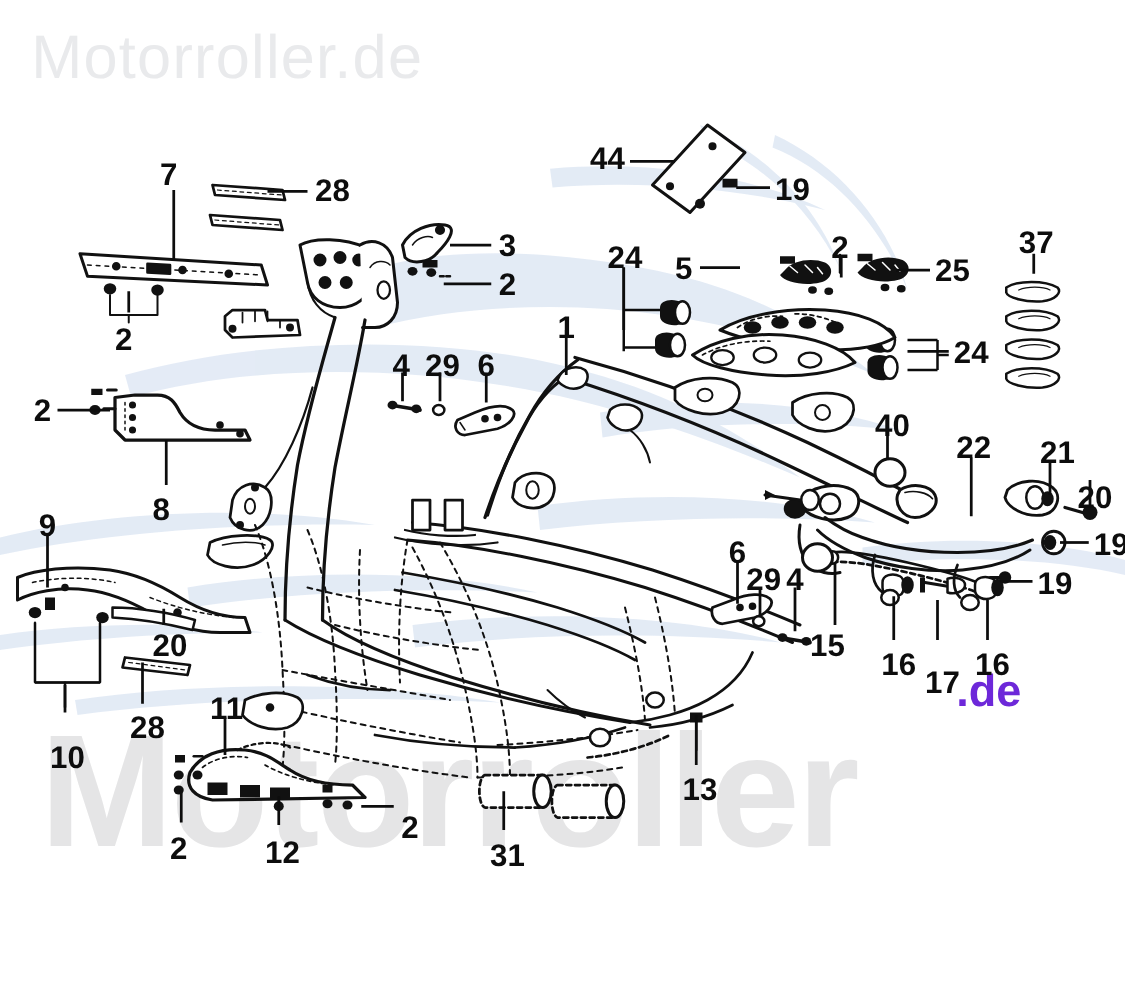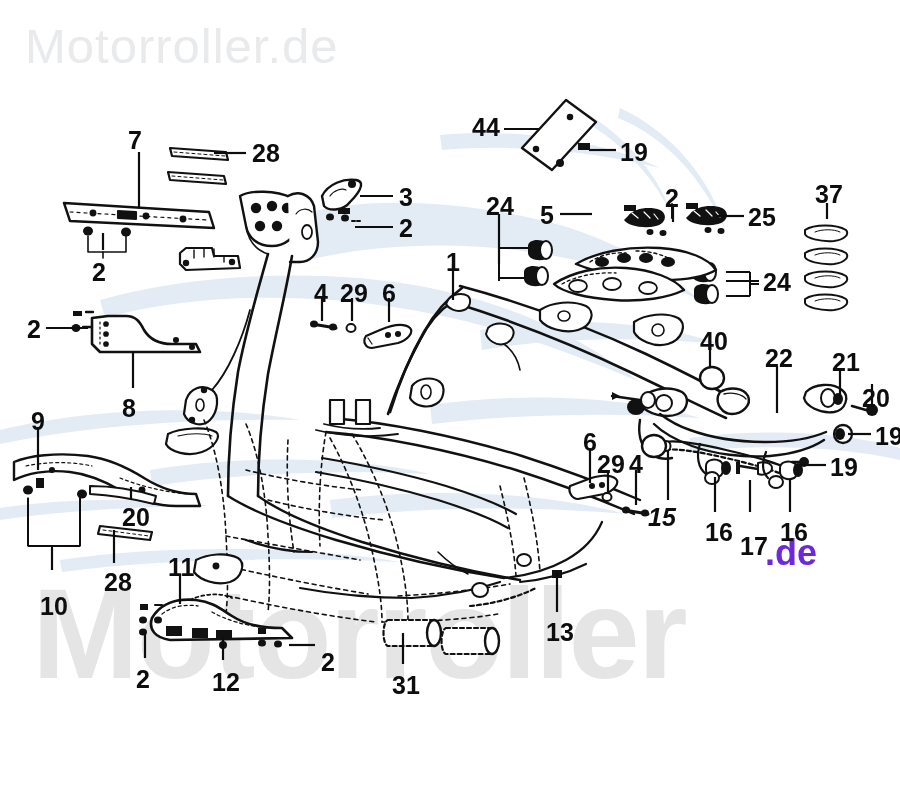--- a/index.html
+++ b/index.html
@@ -546,21 +546,21 @@
       <div class="cal l" style="left: 382px; top: 281px;">6</div>
       <div class="cal l" style="left: 700px; top: 329px;">40</div>
       <div class="cal l" style="left: 765px; top: 346px;">22</div>
       <div class="cal l" style="left: 832px; top: 350px;">21</div>
       <div class="cal l" style="left: 862px; top: 386px;">20</div>
       <div class="cal l" style="left: 875px; top: 424px;">19</div>
       <div class="cal l" style="left: 830px; top: 455px;">19</div>
       <div class="cal l" style="left: 583px; top: 430px;">6</div>
       <div class="cal l" style="left: 597px; top: 452px;">29</div>
       <div class="cal l" style="left: 629px; top: 452px;">4</div>
-      <div class="cal l" style="left: 648px; top: 505px; font-style: italic;">15</div>
+      <div class="cal l" style="left: 648px; top: 505px;">15</div>
       <div class="cal l" style="left: 705px; top: 520px;">16</div>
       <div class="cal l" style="left: 740px; top: 534px;">17</div>
       <div class="cal l" style="left: 780px; top: 520px;">16</div>
       <div class="cal l" style="left: 31px; top: 409px;">9</div>
       <div class="cal l" style="left: 122px; top: 505px;">20</div>
       <div class="cal l" style="left: 40px; top: 594px;">10</div>
       <div class="cal l" style="left: 104px; top: 570px;">28</div>
       <div class="cal l" style="left: 168px; top: 555px;">11</div>
       <div class="cal l" style="left: 136px; top: 667px;">2</div>
       <div class="cal l" style="left: 212px; top: 670px;">12</div>

